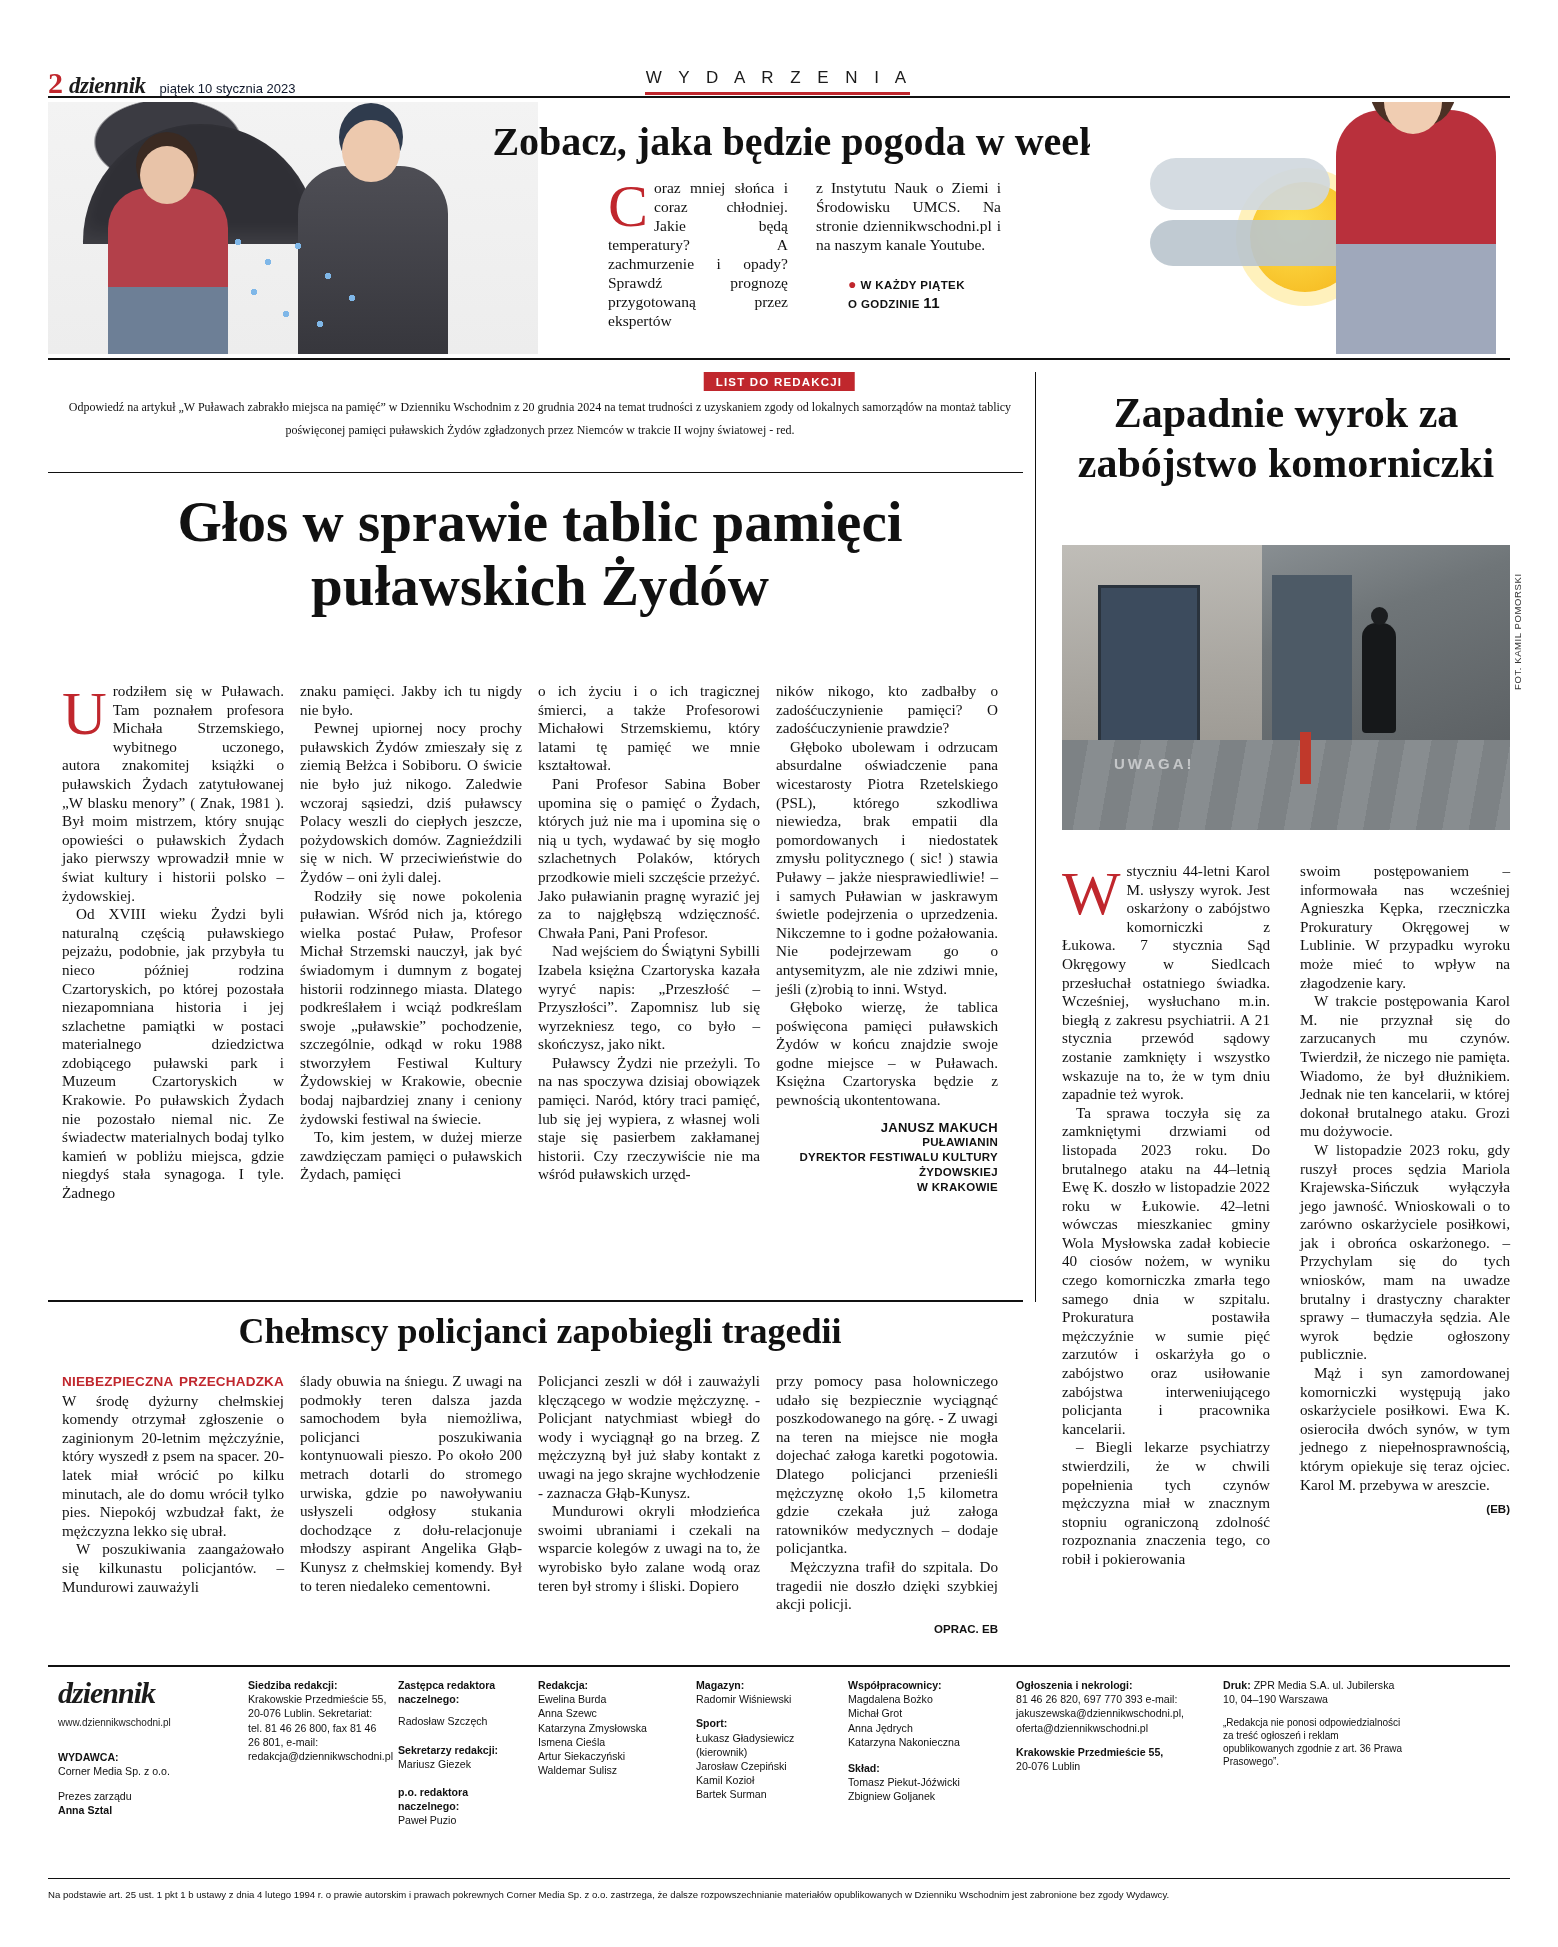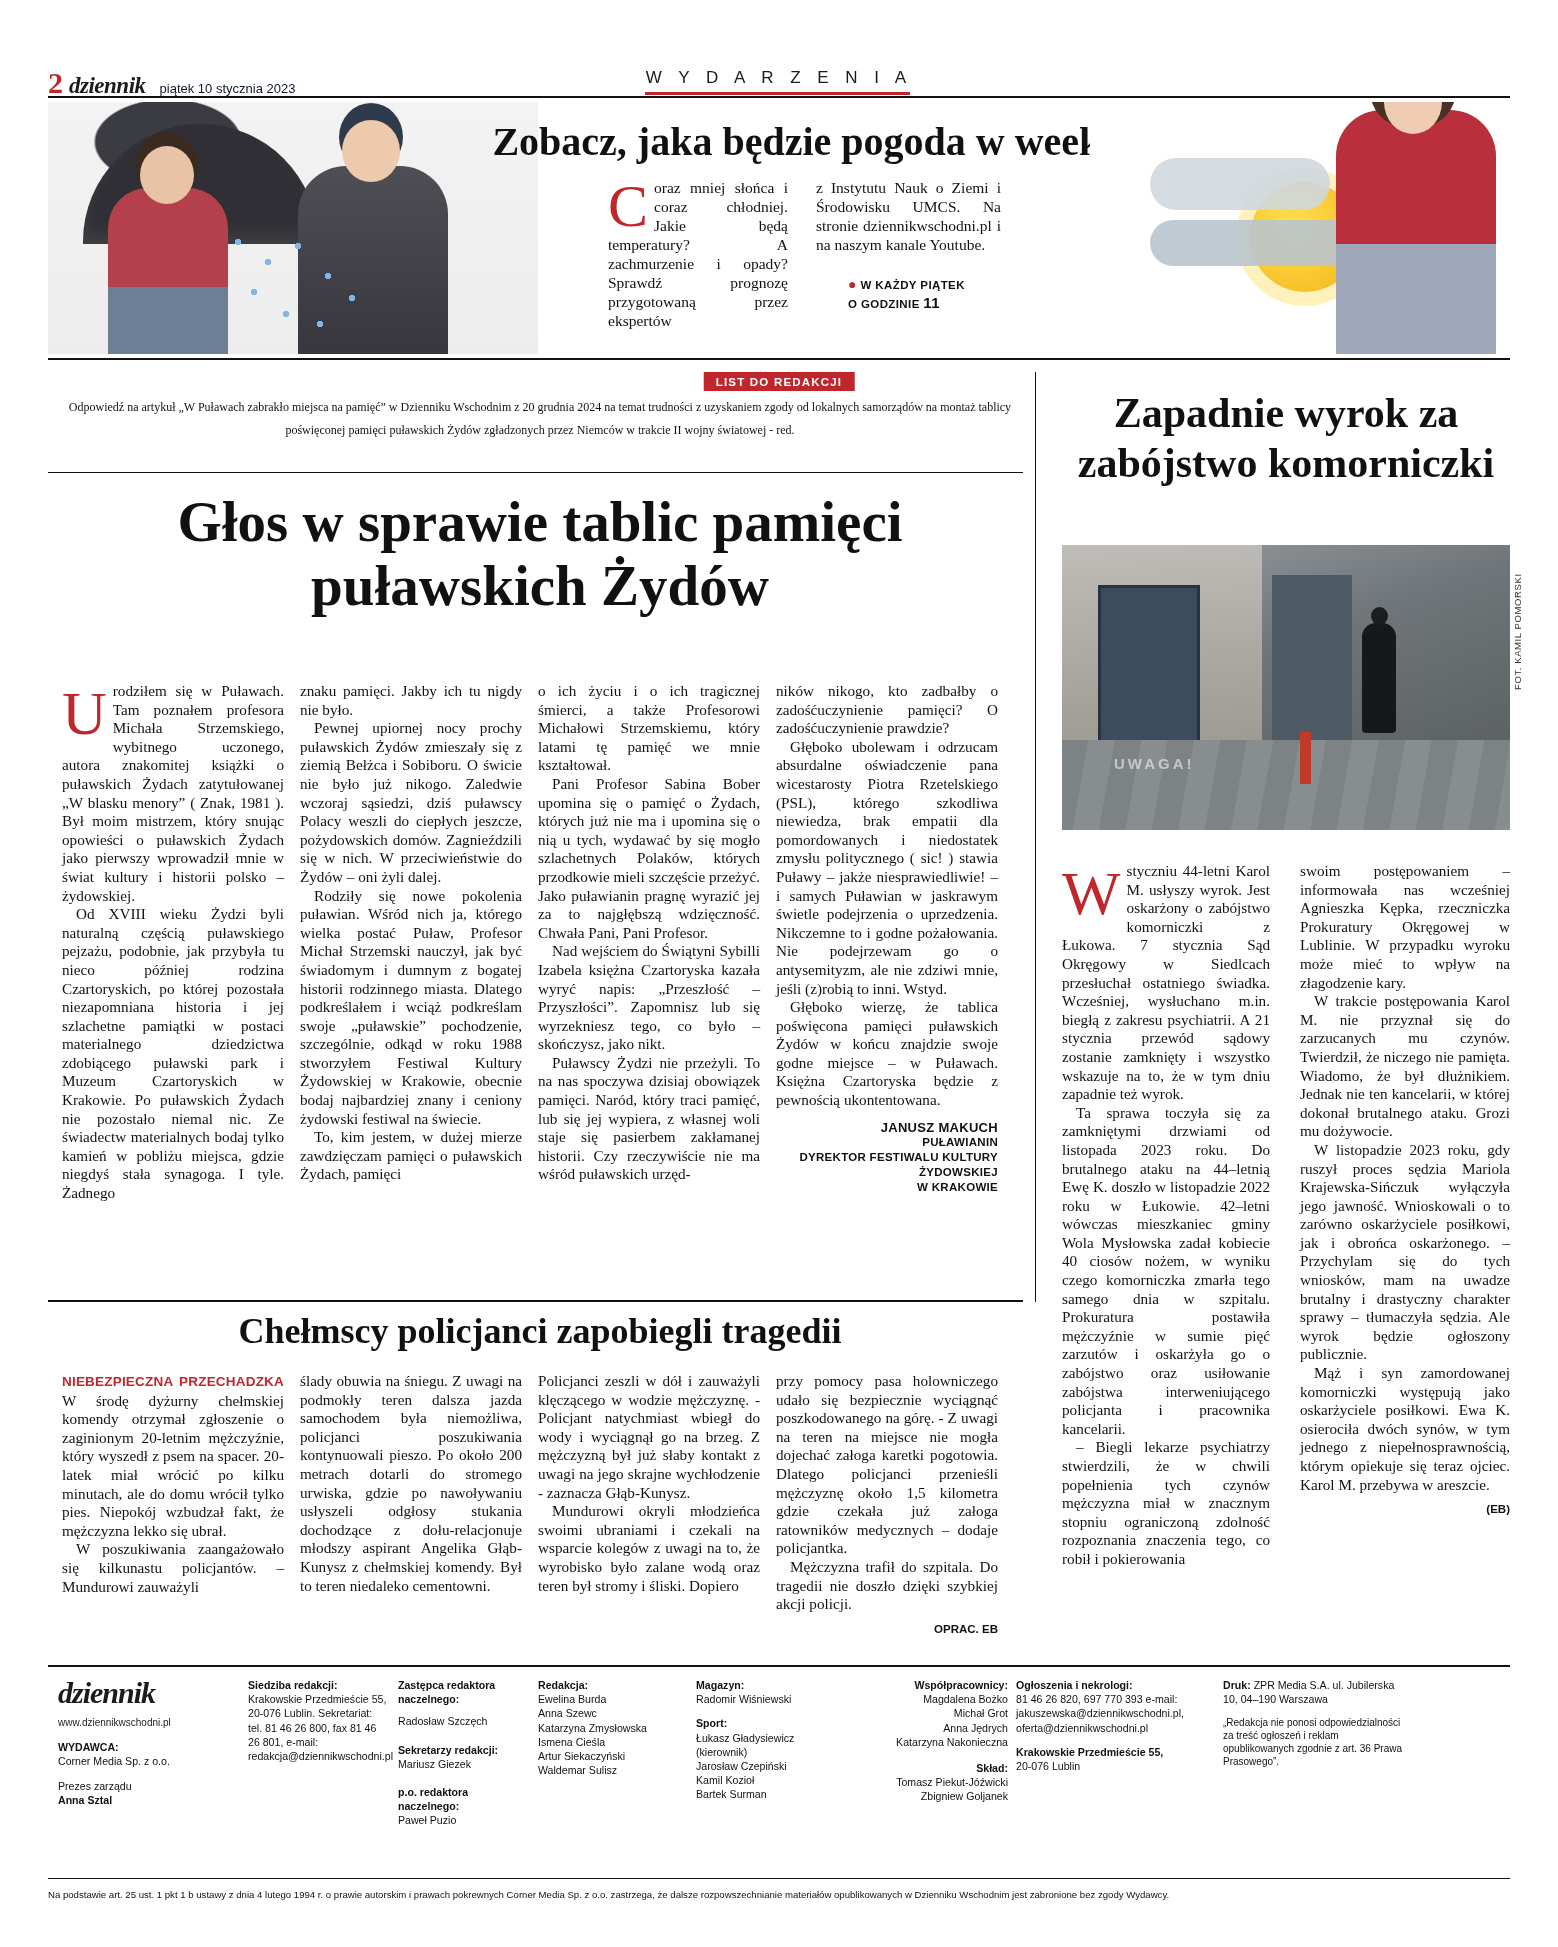--- a/index.html
+++ b/index.html
@@ -650,21 +650,21 @@
     <p>Mężczyzna trafił do szpitala. Do tragedii nie doszło dzięki szybkiej akcji policji.</p>
     <div class="byline">OPRAC. EB</div>
   </div>
 
   <div class="footer-rule-top"></div>
   <div class="footer">
 
     <div class="footer-col" style="left:10px;width:180px;">
       <div class="footer-logo">dziennik</div>
       <div class="footer-logo-sub">www.dziennikwschodni.pl</div>
-      <div style="margin-top:10px;"><b>WYDAWCA:</b></div>
+      <div style="margin-top:20px;"><b>WYDAWCA:</b></div>
       <div>Corner Media Sp. z o.o.</div>
       <div style="margin-top:10px;">Prezes zarządu</div>
       <div><b>Anna Sztal</b></div>
     </div>
 
     <div class="footer-col" style="left:200px;width:140px;">
       <b>Siedziba redakcji:</b>
       <span>Krakowskie Przedmieście 55, 20-076 Lublin. Sekretariat: tel. 81 46 26 800, fax 81 46 26 801, e-mail: redakcja@dziennikwschodni.pl</span>
     </div>
 
@@ -690,21 +690,21 @@
     <div class="footer-col" style="left:648px;width:145px;">
       <b>Magazyn:</b>
       <div>Radomir Wiśniewski</div>
       <div style="margin-top:10px;"><b>Sport:</b></div>
       <div>Łukasz Gładysiewicz (kierownik)</div>
       <div>Jarosław Czepiński</div>
       <div>Kamil Kozioł</div>
       <div>Bartek Surman</div>
     </div>
 
-    <div class="footer-col" style="left:800px;width:160px;text-align:right;">
+    <div class="footer-col" style="left:800px;width:160px;">
       <b>Współpracownicy:</b>
       <div>Magdalena Bożko</div>
       <div>Michał Grot</div>
       <div>Anna Jędrych</div>
       <div>Katarzyna Nakonieczna</div>
       <div style="margin-top:12px;"><b>Skład:</b></div>
       <div>Tomasz Piekut-Jóźwicki</div>
       <div>Zbigniew Goljanek</div>
     </div>
 

